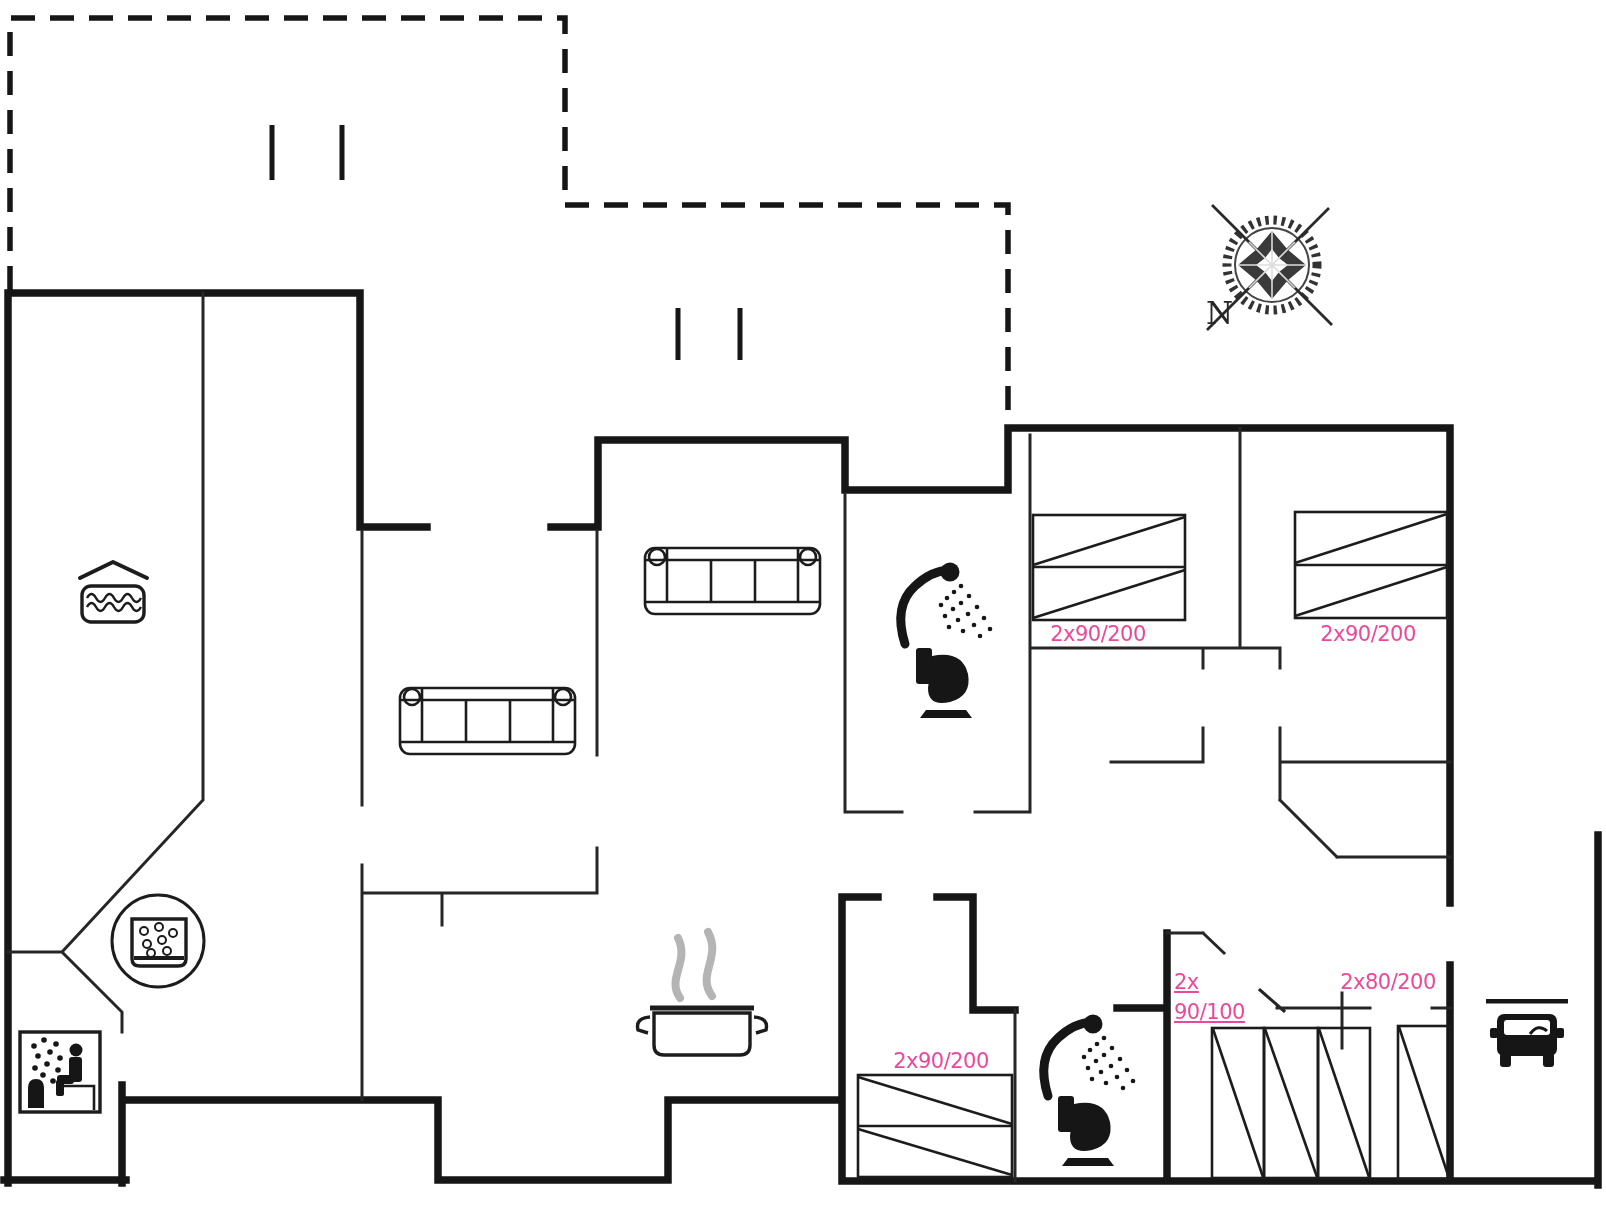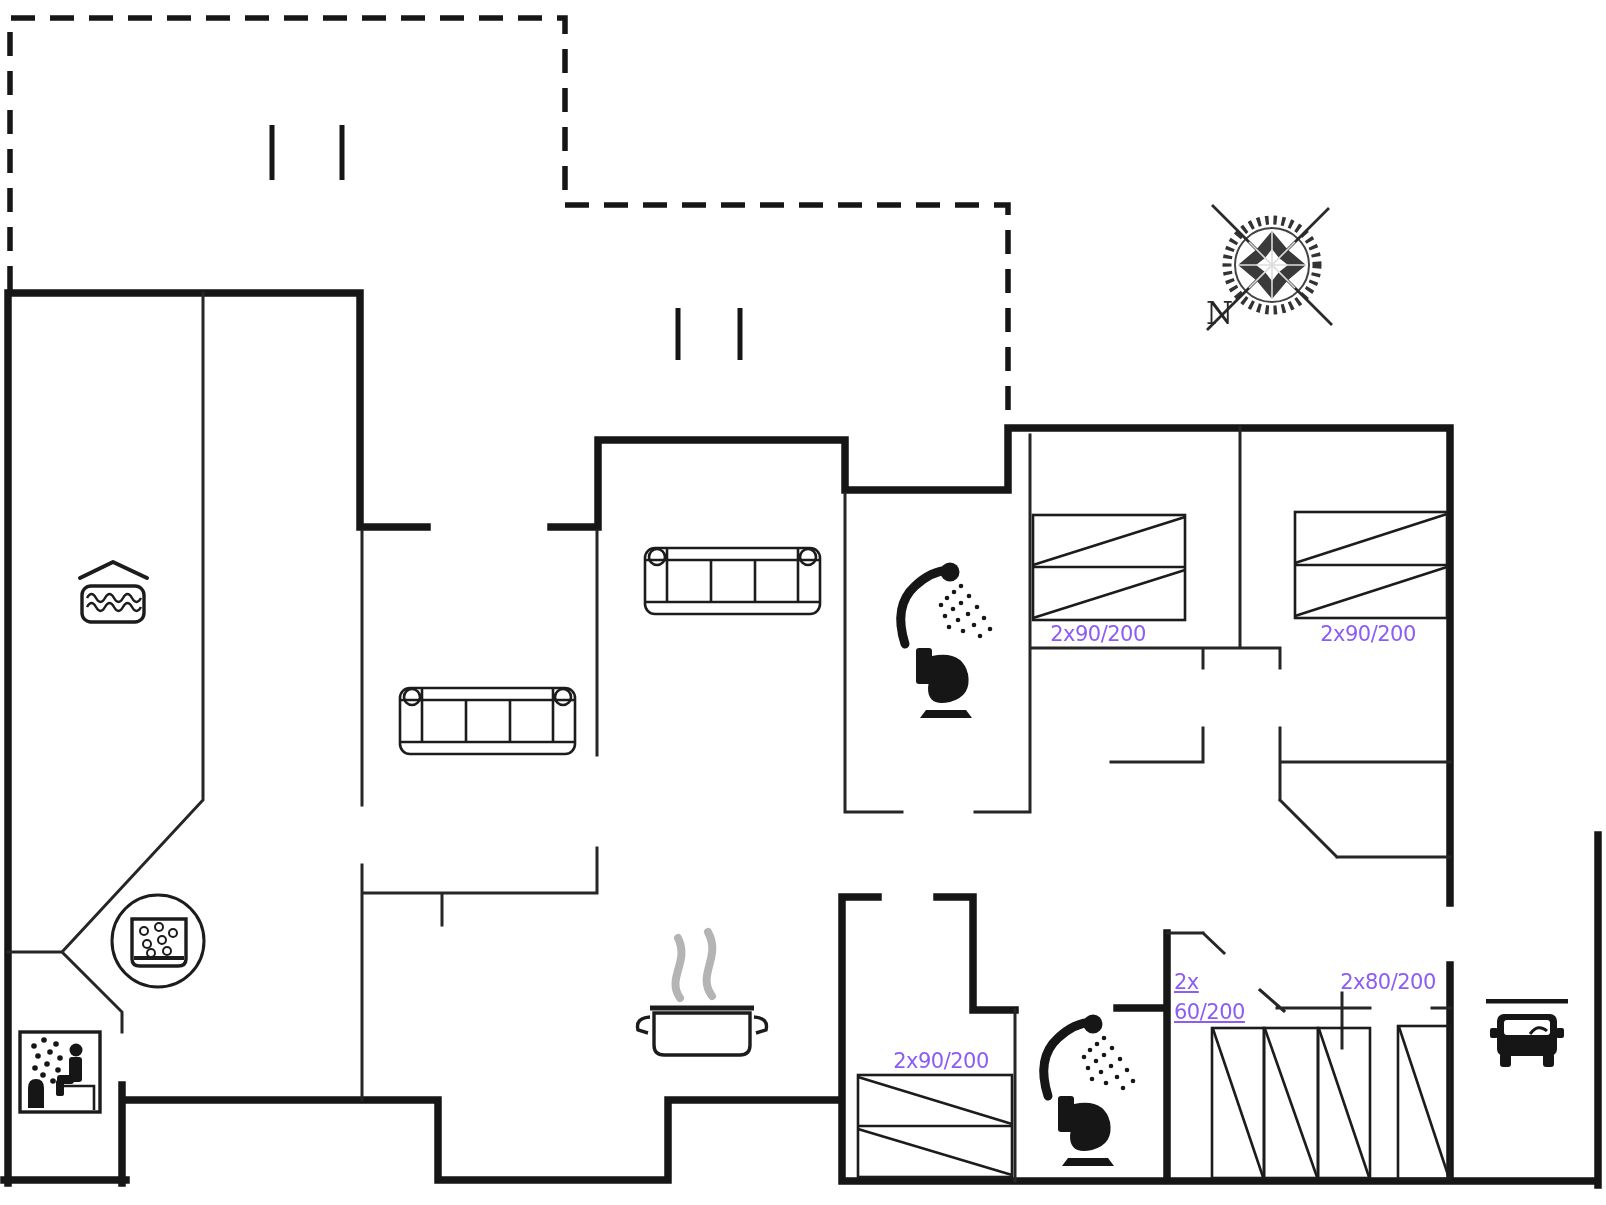--- a/index.html
+++ b/index.html
@@ -1,19 +1,19 @@
 <!DOCTYPE html>
 <html lang="en"><head>
 <meta charset="utf-8">
 <style>
   html,body{margin:0;padding:0;background:#fff;}
   #plan{position:relative;width:1606px;height:1205px;background:#fff;overflow:hidden;
         font-family:"DejaVu Sans",sans-serif;}
   #plan svg{position:absolute;left:0;top:0;}
-  .lbl{position:absolute;font:21px/26px "DejaVu Sans",sans-serif;color:#8b5cf6;
+  .lbl{position:absolute;font:21px/26px "DejaVu Sans",sans-serif;color:#ec4899;
        white-space:nowrap;letter-spacing:-0.5px;}
   .lbl.center{text-align:center;}
   .north{font-family:"DejaVu Serif",serif;font-size:31px;color:#262626;}
   .twoline span{display:block;line-height:30px;text-decoration:underline;}
 </style>
 </head>
 <body>
 
 <div id="plan">
 <svg width="1606" height="1205" viewBox="0 0 1606 1205" xmlns="http://www.w3.org/2000/svg">
@@ -226,19 +226,19 @@
 </svg>
 
   <div class="lbl center" style="left:1038px;top:621px;width:120px;">2x90/200</div>
 
   <div class="lbl center" style="left:1308px;top:621px;width:120px;">2x90/200</div>
 
   <div class="lbl center" style="left:881px;top:1048px;width:120px;">2x90/200</div>
 
   <div class="lbl twoline" style="left:1174px;top:967px;width:95px;">
     <span>2x</span>
-    <span>60/200</span>
+    <span>90/100</span>
   </div>
 
   <div class="lbl center" style="left:1326px;top:969px;width:124px;">2x80/200</div>
 
   <div class="lbl north" style="left:1206px;top:300px;">N</div>
 </div>
 
 </body></html>

